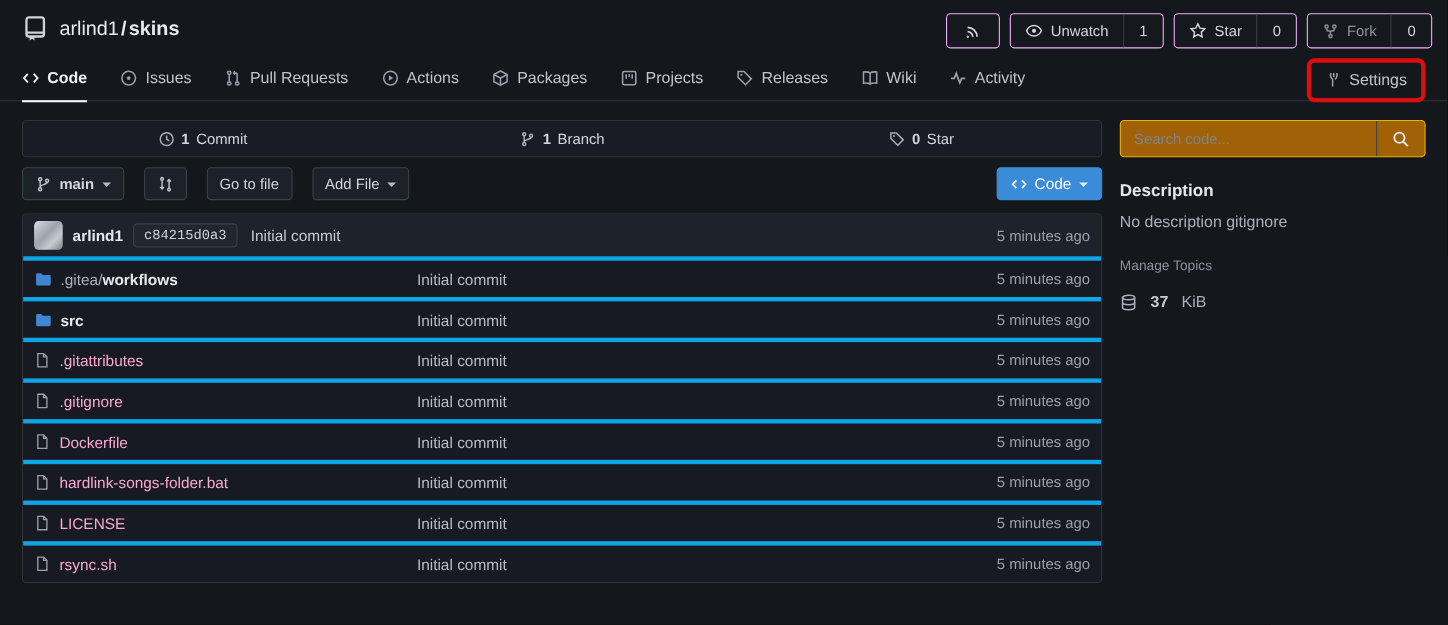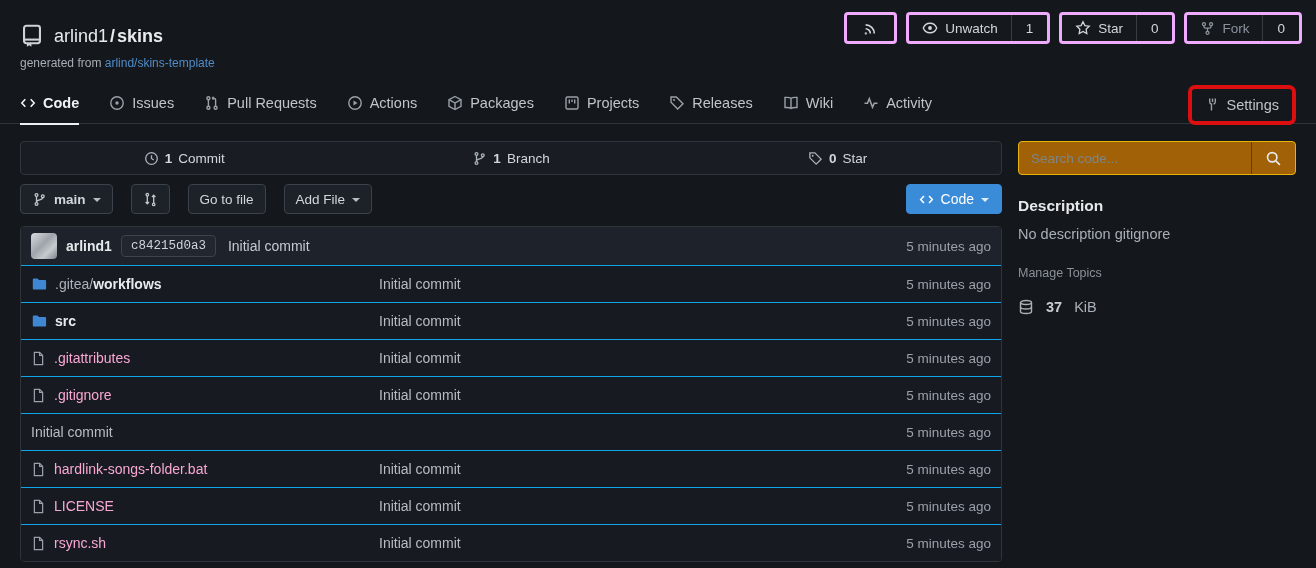--- a/index.html
+++ b/index.html
@@ -7,33 +7,33 @@
   body { font-family:"Liberation Sans","DejaVu Sans",sans-serif; }
   .page {
     position:relative; width:1316px; height:568px;
     background:#14171b; color:#d3d7dc; overflow:hidden;
     font-size:14px;
   }
   svg { display:block; }
   .ic { flex:0 0 auto; }
 
   
-  .hdr { padding:24px 20px 0 20px; position:relative; }
+  .hdr { padding:14px 20px 0 20px; position:relative; }
   .hdr-title { display:flex; align-items:center; gap:10px; }
   .repo-icon { color:#cfd4d9; }
   .title-text { font-size:18px; color:#e8ebee; }
   .title-owner { font-weight:400; }
   .title-sep { color:#e8ebee; font-weight:700; padding:0 2px; }
   .title-repo { font-weight:700; }
   .gen-line { margin-top:8px; font-size:12px; color:#a7aeb5; }
   .gen-link { color:#4f8cc9; cursor:pointer; }
 
   .hdr-actions { position:absolute; top:12px; right:14px; display:flex; gap:9px; }
   .act-btn, .act-group {
-    height:32px; border:3px solid #f0abfc; border-radius:4px;
+    height:32px; border:1px solid #f0abfc; border-radius:4px;
     background:#15181d; display:flex; align-items:stretch; color:#d3d7dc;
   }
   .act-btn { align-items:center; padding:0 16px; cursor:pointer; }
   .seg { display:flex; align-items:center; gap:7px; padding:0 13px; font-size:13.5px; cursor:pointer; }
   .seg-count { border-left:1px solid #363d45; padding:0 14px; display:flex; align-items:center; font-size:13.5px; cursor:pointer; }
   .dim { color:#8b949e; }
 
   
   .nav {
     margin-top:12px; padding:0 20px; height:42px;
@@ -94,21 +94,21 @@
   .c-author { font-weight:700; color:#e6e9ec; cursor:pointer; }
   .sha {
     font-family:"Liberation Mono","DejaVu Sans Mono",monospace; font-size:12.5px;
     color:#d0d4d9; background:#22262e; border:1px solid #3c434b; border-radius:4px;
     padding:3px 9px; cursor:pointer;
   }
   .c-msg { color:#c6cbd1; margin-left:3px; cursor:pointer; }
   .c-time { margin-left:auto; color:#9aa1a8; font-size:13.5px; }
 
   .trow {
-    height:37px; background:#171a20; border-top:1px solid #0ea5e9;
+    height:37px; background:#171a20; border-top:4px solid #0ea5e9;
     display:flex; align-items:center; padding:0 10px; cursor:pointer;
   }
   .fr-namecell { width:348px; display:flex; align-items:center; gap:8px; }
   .fr-prefix { color:#aab1b8; }
   .fr-name { color:#f9a8d4; }
   .trow.is-dir .fr-name { color:#e8ebee; font-weight:700; }
   .fr-msg { flex:1; color:#b8bdc4; }
   .fr-time { color:#9aa1a8; font-size:13.5px; }
   .icon-dir { color:#3f87d2; }
   .icon-file { color:#9aa1a8; }
@@ -141,24 +141,20 @@
     <div class="hdr-title">
       <span class="ic repo-icon">
         <svg width="24" height="24" viewBox="0 0 16 16" fill="none" stroke="currentColor" stroke-width="1.4">
           <rect x="2.7" y="1.2" width="10.6" height="11.6" rx="1.6"></rect>
           <path d="M2.7 10.4h10.6"></path>
           <path d="M4.6 12.6v2.6l1.5-1.1 1.5 1.1v-2.6" fill="currentColor" stroke="none"></path>
         </svg>
       </span>
       <span class="title-text"><span class="title-owner">arlind1</span><span class="title-sep">/</span><span class="title-repo">skins</span></span>
     </div>
-    <div class="gen-line">
-      <span>generated from</span>
-      <span class="gen-link">arlind/skins-template</span>
-    </div>
 
     <div class="hdr-actions">
       <div class="act-btn">
         <span class="ic">
           <svg width="15" height="15" viewBox="0 0 16 16" fill="none" stroke="currentColor" stroke-width="1.7">
             <path d="M3 12.8a.4.4 0 1 0 .02 0z" fill="currentColor"></path>
             <path d="M2.8 8.3a5 5 0 0 1 5 5"></path>
             <path d="M2.8 4.1a9.2 9.2 0 0 1 9.2 9.2"></path>
           </svg>
         </span>
@@ -438,20 +434,30 @@
                     <path d="M9.2 1.5v3.2h3.2"></path>
         </svg>
       </span>
       <span><span class="fr-prefix"></span><span class="fr-name">.gitignore</span></span>
     </div>
     <div class="fr-msg">Initial commit</div>
     <div class="fr-time">5 minutes ago</div>
   </div>
 
   <div class="trow is-file">
+    <div class="fr-namecell">
+
+      <span class="ic icon-file">
+        <svg width="15" height="15" viewBox="0 0 16 16" fill="none" stroke="currentColor" stroke-width="1.3">
+          <path d="M3.6 1.5h5.6l3.2 3.2v9.8H3.6z"></path>
+                    <path d="M9.2 1.5v3.2h3.2"></path>
+        </svg>
+      </span>
+      <span><span class="fr-prefix"></span><span class="fr-name">Dockerfile</span></span>
+    </div>
     <div class="fr-msg">Initial commit</div>
     <div class="fr-time">5 minutes ago</div>
   </div>
 
   <div class="trow is-file">
     <div class="fr-namecell">
 
       <span class="ic icon-file">
         <svg width="15" height="15" viewBox="0 0 16 16" fill="none" stroke="currentColor" stroke-width="1.3">
           <path d="M3.6 1.5h5.6l3.2 3.2v9.8H3.6z"></path>

